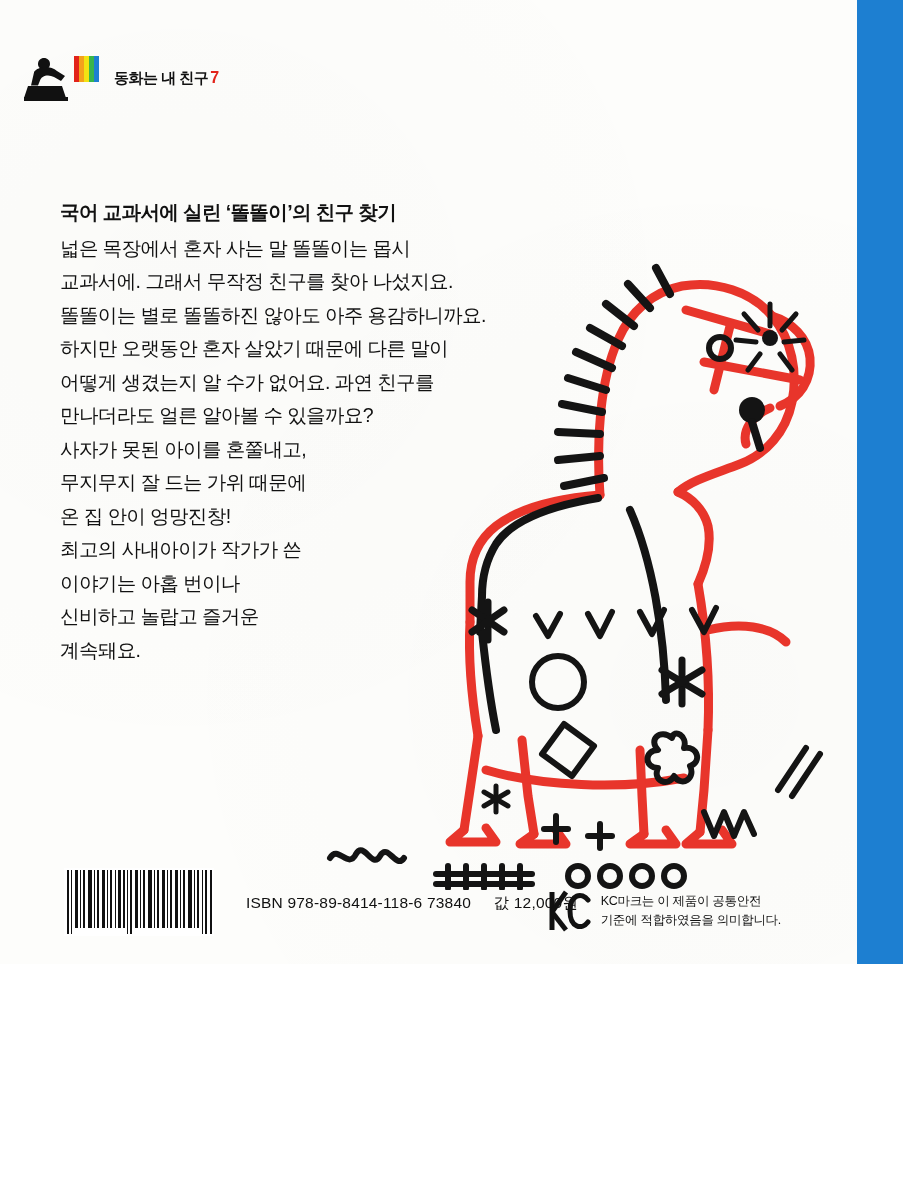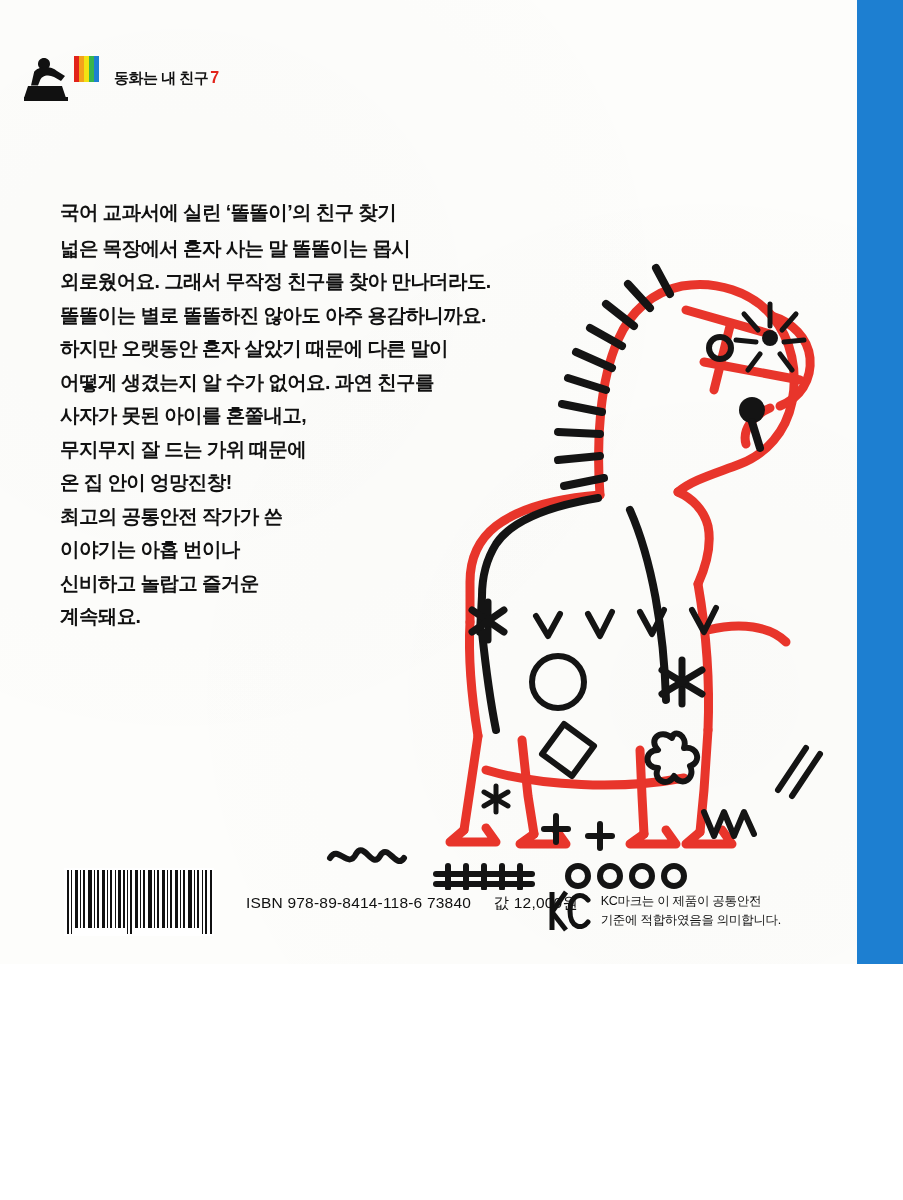--- a/index.html
+++ b/index.html
@@ -76,21 +76,21 @@
     font-weight: bold;
   }
   .blurb .headline {
     display: block;
     font-size: 19.5px;
     font-weight: bold;
     margin-bottom: 2px;
   }
   .blurb .line {
     display: block;
-    font-weight: bold;
+    font-weight: normal;
   }
   
   .illustration {
     position: absolute;
     left: 300px;
     top: 230px;
     width: 560px;
     height: 660px;
   }
   .illustration svg {
@@ -295,28 +295,29 @@
         <circle cx="310" cy="646" r="10"></circle>
         <circle cx="342" cy="646" r="10"></circle>
         <circle cx="374" cy="646" r="10"></circle>
       </g>
     </svg>
   </div>
 
   <div class="blurb">
     <span class="headline">국어 교과서에 실린 ‘똘똘이’의 친구 찾기</span>
     <span class="line">넓은 목장에서 혼자 사는 말 똘똘이는 몹시</span>
-    <span class="line">외로웠어요. 그래서 무작정 친구를 찾아 만나더라도.</span>
+    <span class="line">교과서에. 그래서 무작정 친구를 찾아 나섰지요.</span>
     <span class="line">똘똘이는 별로 똘똘하진 않아도 아주 용감하니까요.</span>
     <span class="line">하지만 오랫동안 혼자 살았기 때문에 다른 말이</span>
     <span class="line">어떻게 생겼는지 알 수가 없어요. 과연 친구를</span>
+    <span class="line">만나더라도 얼른 알아볼 수 있을까요?</span>
     <span class="line">사자가 못된 아이를 혼쭐내고,</span>
     <span class="line">무지무지 잘 드는 가위 때문에</span>
     <span class="line">온 집 안이 엉망진창!</span>
-    <span class="line">최고의 공통안전 작가가 쓴</span>
+    <span class="line">최고의 사내아이가 작가가 쓴</span>
     <span class="line">이야기는 아홉 번이나</span>
     <span class="line">신비하고 놀랍고 즐거운</span>
     <span class="line">계속돼요.</span>
   </div>
 
   <div class="barcode">
     <svg viewBox="0 0 150 68" xmlns="http://www.w3.org/2000/svg" aria-hidden="true">
       <rect x="0" y="0" width="150" height="68" fill="#ffffff"></rect>
       <g fill="#111111">
         <rect x="3" y="2" width="2" height="64"></rect>

